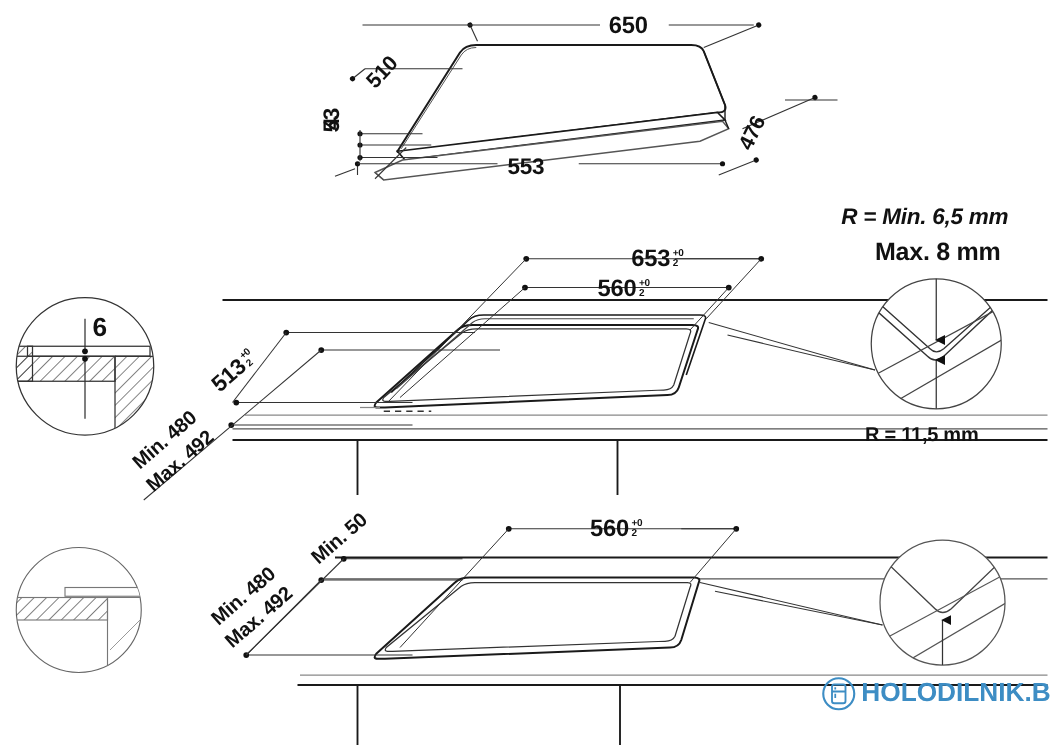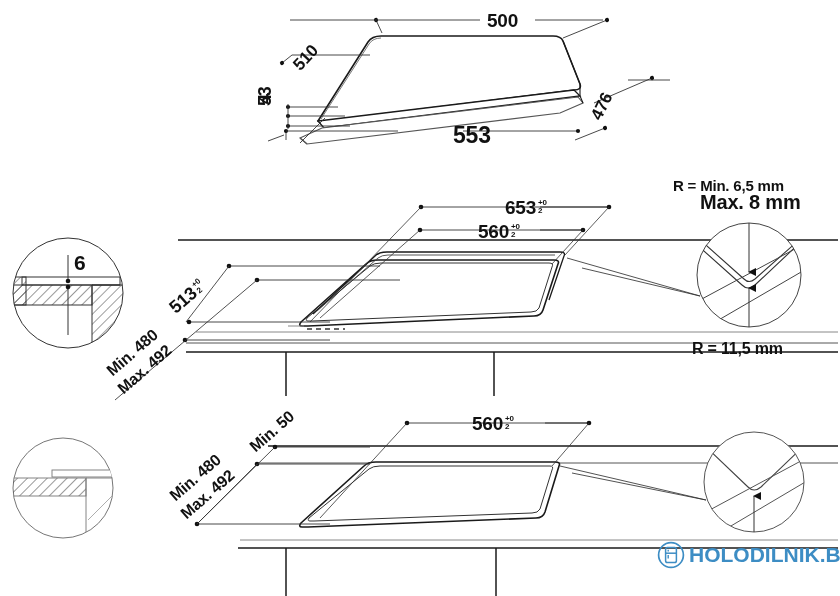--- a/index.html
+++ b/index.html
@@ -268,27 +268,27 @@
     <circle cx="754" cy="482" r="50" fill="#ffffff" stroke="#555" stroke-width="1"></circle>
     <g clip-path="url(#clipBR)">
       <path d="M 702,443 L 748,487 Q 754,493 761,487 L 812,438" fill="none" stroke="#444" stroke-width="1.1"></path>
       <line x1="706" y1="512" x2="812" y2="455" stroke="#555" stroke-width="1"></line>
       <line x1="714" y1="536" x2="812" y2="478" stroke="#555" stroke-width="1"></line>
       <line x1="754" y1="545" x2="754" y2="496" stroke="#333" stroke-width="1" marker-end="url(#arrUp)"></line>
     </g>
   </g>
 </svg>
 
-<div class="lbl" style="left:487px;top:11px;font-size:19px;">500</div>
+<div class="lbl" style="left:487px;top:11px;font-size:19px;">650</div>
 
 <div class="lbl" style="left:290px;top:62px;font-size:17px;transform:rotate(-47deg);transform-origin:left top;">510</div>
 
 <div class="lbl" style="left:588px;top:115px;font-size:17px;transform:rotate(-64deg);transform-origin:left top;">476</div>
 
-<div class="lbl" style="left:406px;top:124px;font-size:23px;margin-left:47px;">553</div>
+<div class="lbl" style="left:406px;top:124px;font-size:18px;">553</div>
 
 <div class="lbl" style="left:256px;top:106px;font-size:18px;transform:rotate(-90deg);transform-origin:left top;">53</div>
 
 <div class="lbl" style="left:256px;top:104px;font-size:18px;transform:rotate(-90deg);transform-origin:left top;">4</div>
 
 <div class="lbl" style="left:74px;top:252px;font-size:21px;">6</div>
 
 <div class="lbl" style="left:481px;top:198px;font-size:19px;margin-left:24px;">
   <span>653</span><span class="tol"><i>+0</i><i>2</i></span>
 </div>
@@ -298,21 +298,21 @@
 </div>
 
 <div class="lbl" style="left:166px;top:303px;font-size:18px;transform:rotate(-41deg);transform-origin:left top;">
   <span>513</span><span class="tol"><i>+0</i><i>2</i></span>
 </div>
 
 <div class="lbl" style="left:104px;top:367px;font-size:16px;transform:rotate(-41deg);transform-origin:left top;">Min. 480</div>
 
 <div class="lbl" style="left:115px;top:385px;font-size:16px;transform:rotate(-41deg);transform-origin:left top;">Max. 492</div>
 
-<div class="lbl" style="left:673px;top:178px;font-size:15px;">R = Min. 6,5 mm</div>
+<div class="lbl" style="left:673px;top:164px;font-size:18px;font-style:italic;">R = Min. 6,5 mm</div>
 
 <div class="lbl" style="left:700px;top:192px;font-size:20px;">Max. 8 mm</div>
 
 <div class="lbl" style="left:692px;top:341px;font-size:16px;">R = 11,5 mm</div>
 
 <div class="lbl" style="left:472px;top:414px;font-size:19px;">
   <span>560</span><span class="tol"><i>+0</i><i>2</i></span>
 </div>
 
 <div class="lbl" style="left:247px;top:443px;font-size:16px;transform:rotate(-41deg);transform-origin:left top;">Min. 50</div>

